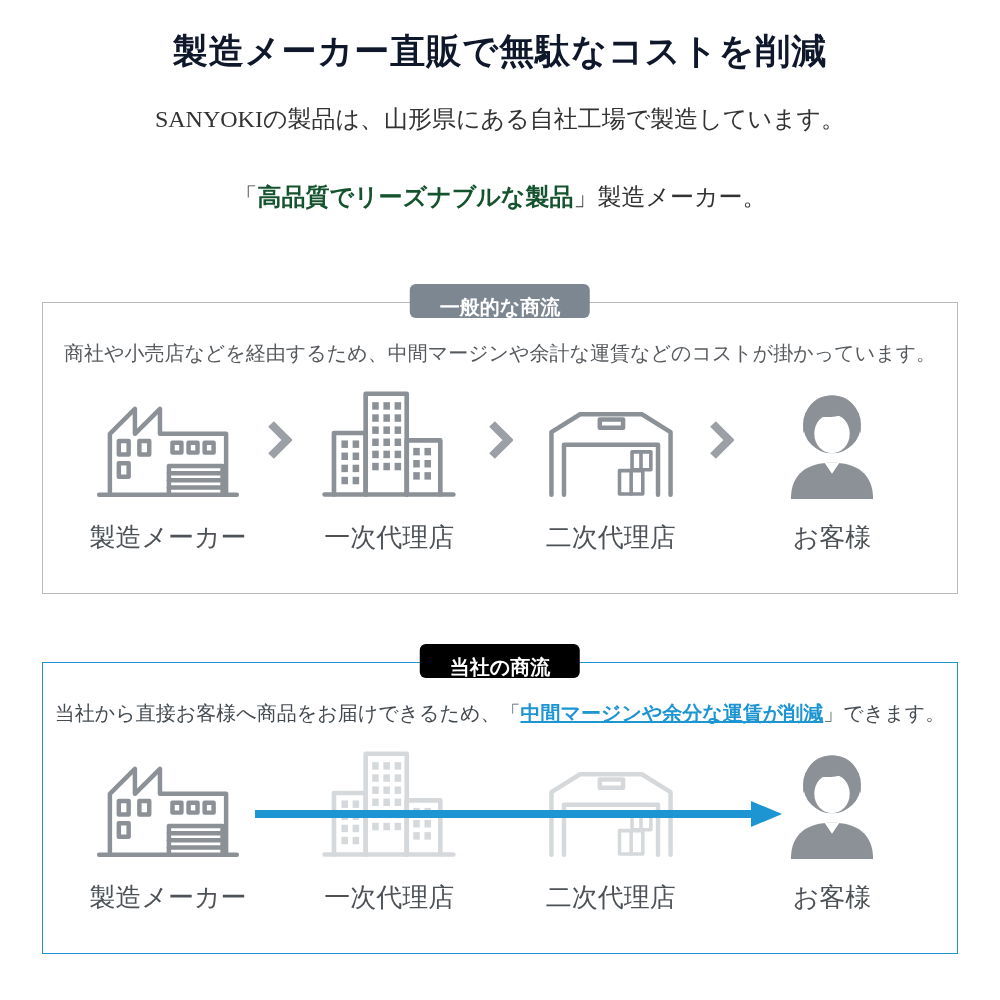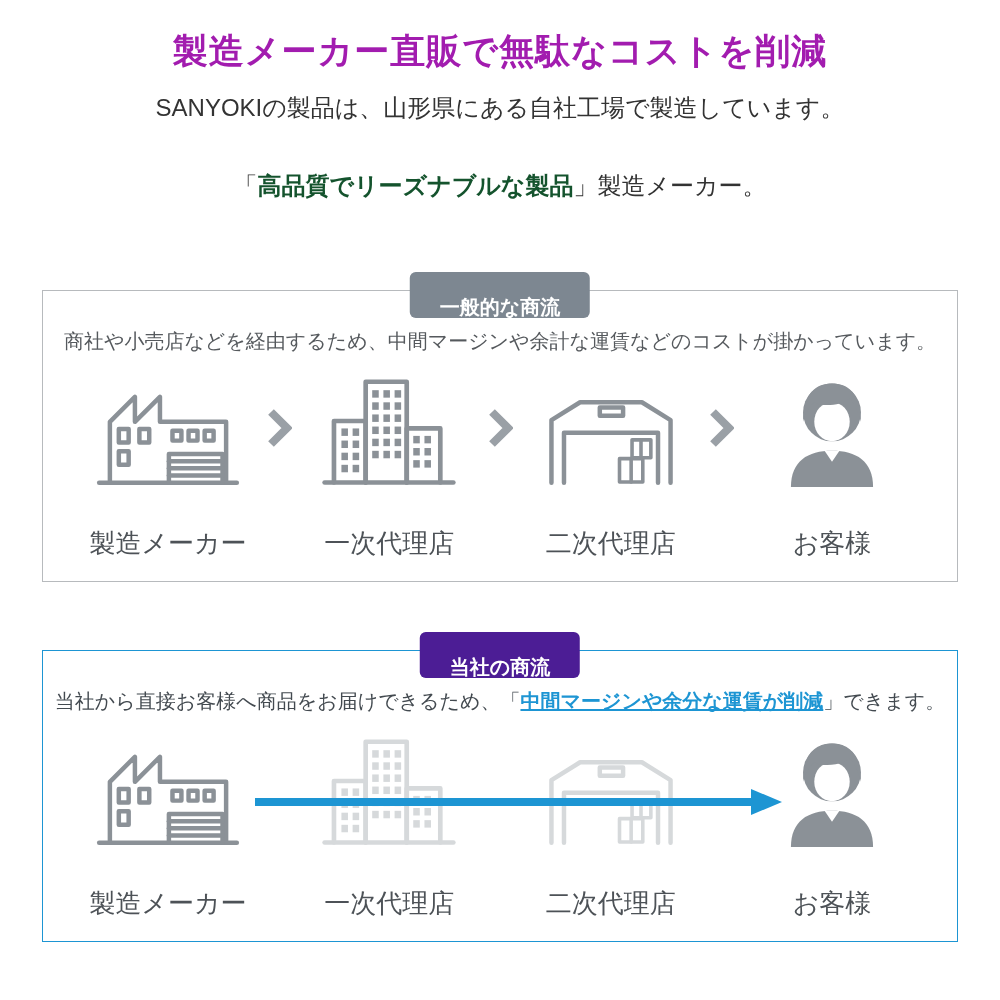--- a/index.html
+++ b/index.html
@@ -7,60 +7,61 @@
   body {
     background: #ffffff;
     font-family: "Liberation Sans", "DejaVu Sans", sans-serif;
     padding-top: 30px;
     overflow: hidden;
   }
   .page-title {
     text-align: center;
     font-size: 35px;
     font-weight: 700;
-    color: #a21caf;
+    color: #0f172a;
     letter-spacing: 1px;
     line-height: 42px;
   }
   .intro {
-    margin-top: 16px;
+    margin-top: 28px;
     text-align: center;
     font-size: 24px;
     line-height: 39px;
     color: #333333;
     font-weight: 500;
+    font-family: Liberation Serif, serif;
   }
   .intro .hl { color: #14532d; font-weight: 700; }
 
   .flow-box {
     position: relative;
     width: 916px;
     height: 292px;
     margin: 85px auto 0;
     border: 1px solid #b7babd;
     padding-top: 42px;
   }
   .flow-box.blue { border-color: #1d95d3; margin-top: 68px; }
 
   .badge {
     position: absolute;
     top: -19px;
     left: 50%;
     transform: translateX(-50%);
-    height: 46px;
+    height: 34px;
     line-height: 38px;
-    padding: 16px 30px;
+    padding: 4px 30px;
     border-radius: 6px;
     color: #ffffff;
     font-size: 20px;
     font-weight: 700;
     white-space: nowrap;
   }
   .badge.gray { background: #7d8791; }
-  .badge.blue { background: #4c1d95; }
+  .badge.blue { background: #000000; }
 
   .desc {
     text-align: center;
     font-size: 20px;
     color: #55595d;
     line-height: 17px;
   }
   .flow-box.blue .desc { color: #434a50; }
   .desc .hl { color: #1d95d3; font-weight: 700; text-decoration: underline; }
 
@@ -79,21 +80,21 @@
     color: #8b9197;
   }
   .step.faded { color: #d6d9db; }
   .icon-wrap {
     height: 124px;
     display: flex;
     align-items: flex-end;
     justify-content: center;
   }
   .step-label {
-    margin-top: 36px;
+    margin-top: 18px;
     font-size: 26px;
     color: #4d5257;
     white-space: nowrap;
   }
   .chev {
     height: 124px;
     display: flex;
     align-items: center;
     color: #9aa0a6;
   }

